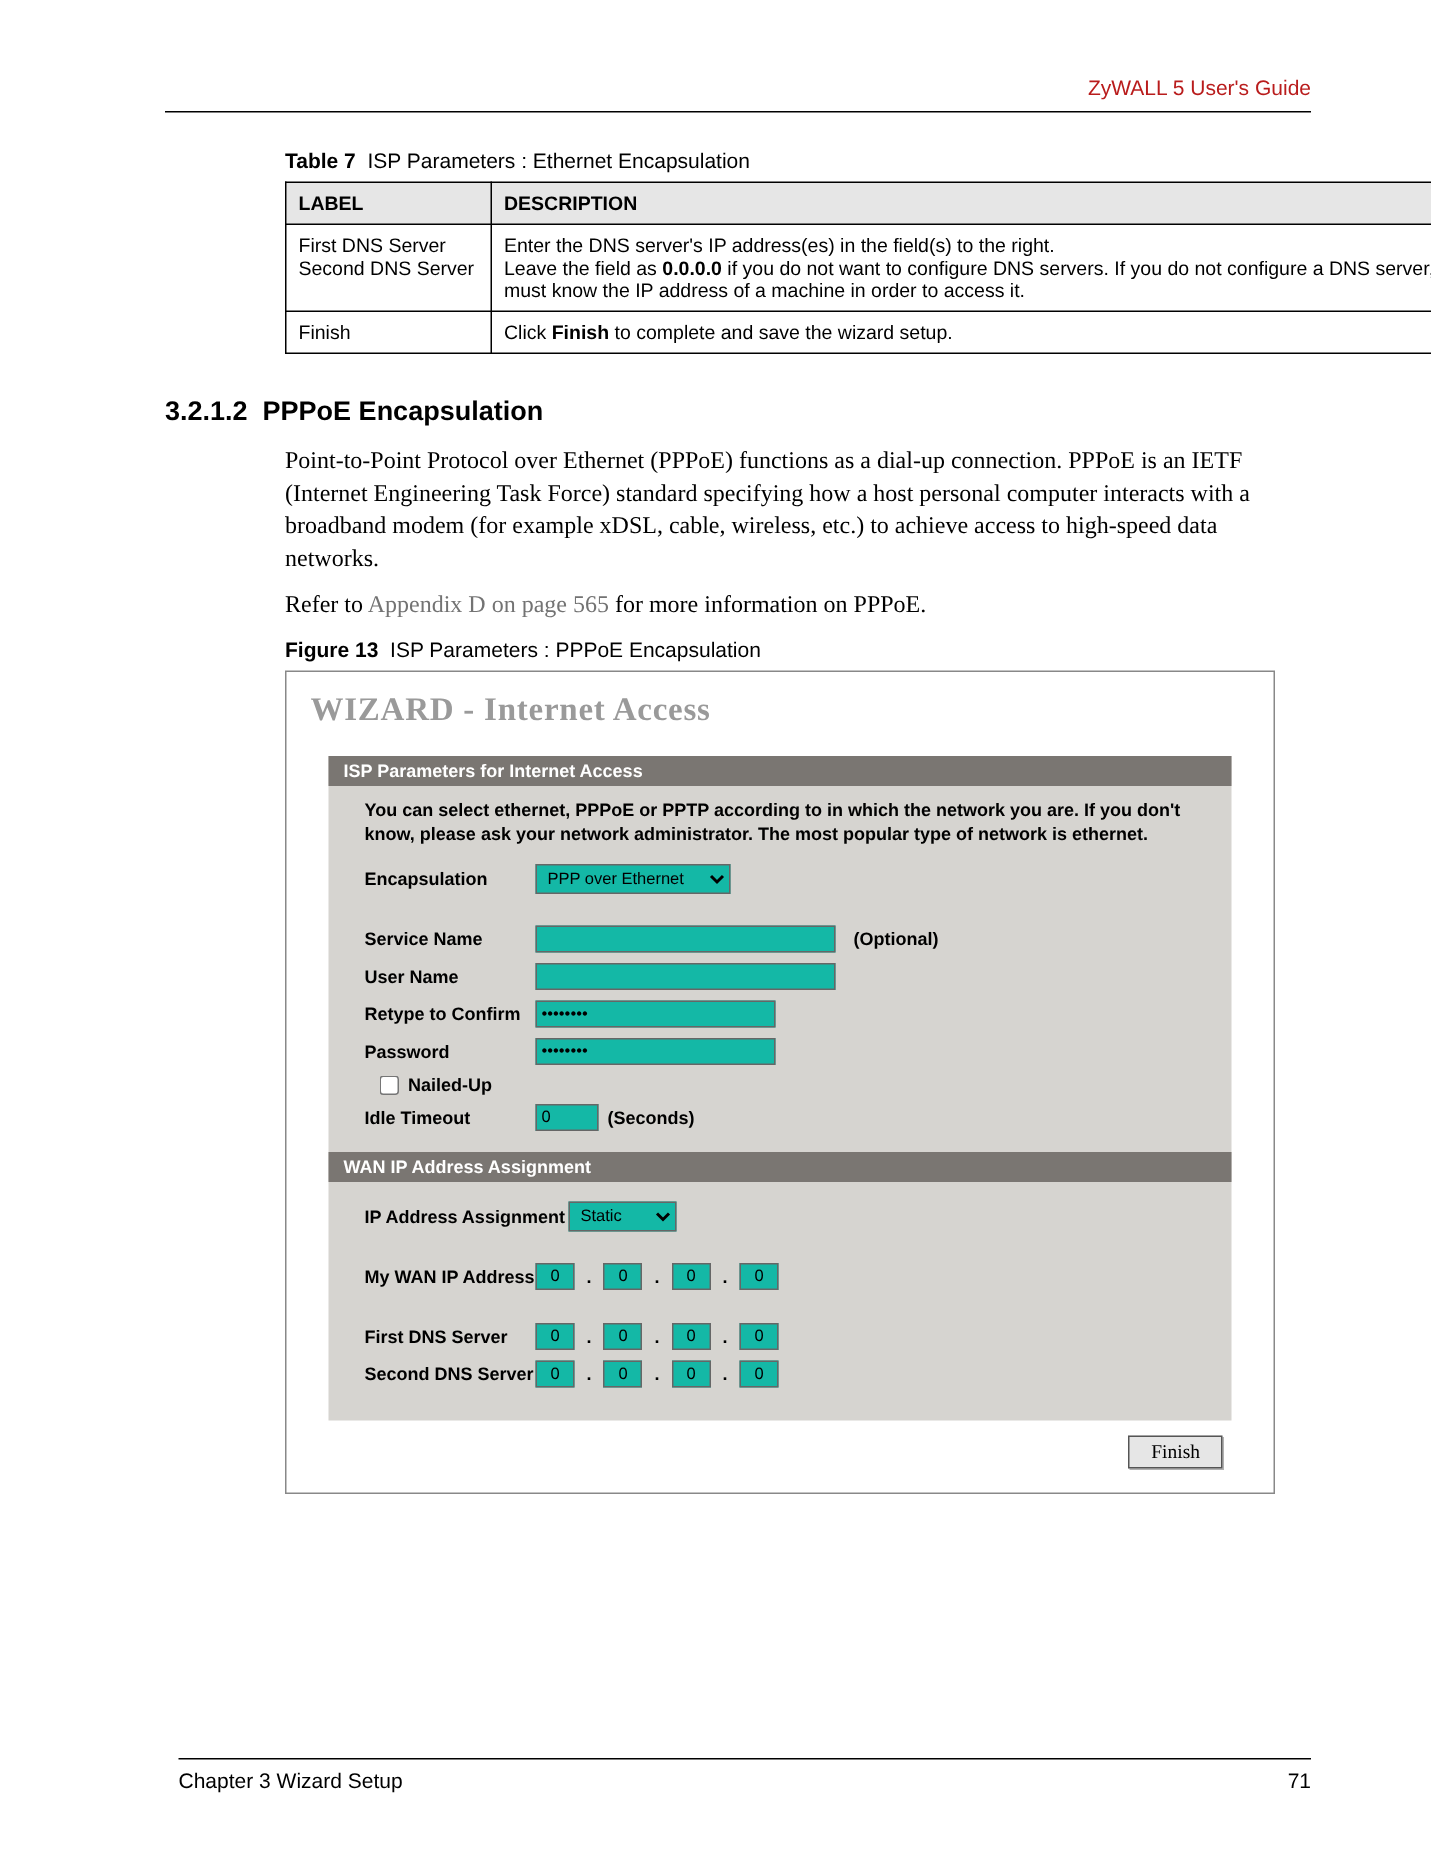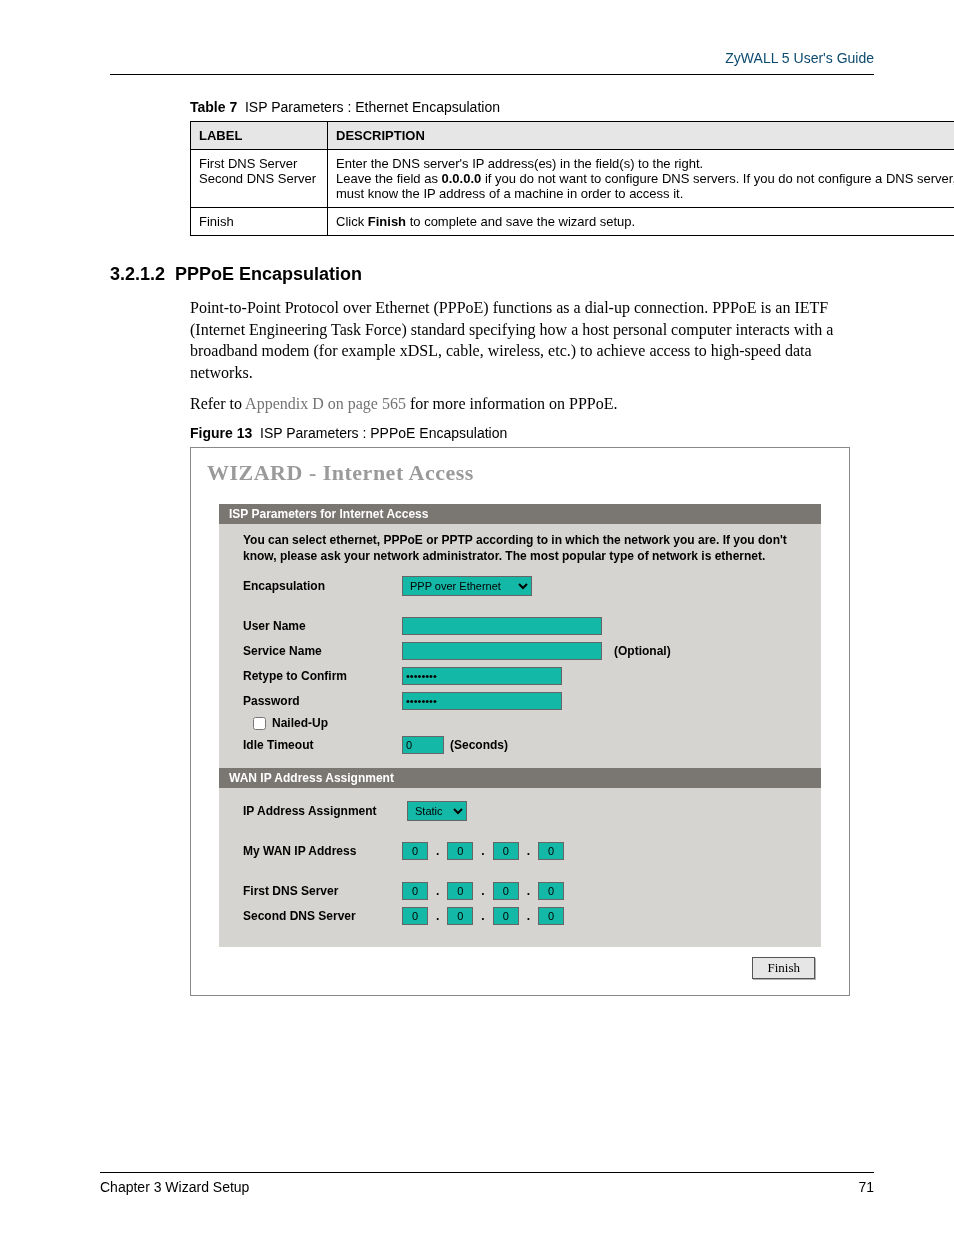--- a/index.html
+++ b/index.html
@@ -13,21 +13,21 @@
   .page {
     padding: 50px 80px 40px 110px;
     box-sizing: border-box;
     position: relative;
     min-height: 1235px;
   }
   .running-head {
     font-family: Arial, sans-serif;
     font-size: 14px;
     text-align: right;
-    color: #0c4a6e;
+    color: #b91c1c;
     padding-bottom: 8px;
     border-bottom: 1.5px solid #000;
     margin-bottom: 24px;
   }
   .table-caption, .figure-caption {
     font-family: Arial, sans-serif;
     font-size: 14px;
     margin: 10px 0 6px 80px;
     color: #000;
   }
@@ -61,21 +61,21 @@
     font-family: "Times New Roman", serif;
     font-size: 16px;
     line-height: 1.35;
     margin: 10px 0 10px 80px;
     color: #000;
   }
   .body-p a { color: #737373; text-decoration: none; }
   .footer {
     position: absolute;
     bottom: 40px;
-    left: 100px;
+    left: 119px;
     right: 80px;
     border-top: 1.5px solid #000;
     padding-top: 6px;
     font-family: Arial, sans-serif;
     font-size: 14px;
     display:flex;
     justify-content: space-between;
   }
 
   
@@ -117,21 +117,21 @@
     line-height: 1.35;
     margin-bottom: 12px;
   }
   .form-row {
     display: flex;
     align-items: center;
     margin: 5px 0;
     min-height: 20px;
   }
   .form-row .lbl {
-    width: 159px;
+    width: 114px;
     font-weight: bold;
     font-size: 12px;
   }
   .form-row .ctrl { flex: 1; display:flex; align-items:center; gap:6px; }
   select, input[type="text"], input[type="password"] {
     font-family: Arial, sans-serif;
     font-size: 11px;
     border: 1px solid #666;
     background: #14b8a6;
     box-sizing: border-box;
@@ -222,31 +222,31 @@
         <div class="ctrl">
           <select style="width:130px;">
             <option>PPP over Ethernet</option>
           </select>
         </div>
       </div>
 
       <div style="height:10px;"></div>
 
       <div class="form-row">
-        <div class="lbl">User Name</div>
-        <div class="ctrl">
-          <input type="text" style="width: 200px;" value="">
-        </div>
-      </div>
-
-      <div class="form-row">
         <div class="lbl">Service Name</div>
         <div class="ctrl">
           <input type="text" style="width: 200px;" value="">
           <span class="optional">(Optional)</span>
+        </div>
+      </div>
+
+      <div class="form-row">
+        <div class="lbl">User Name</div>
+        <div class="ctrl">
+          <input type="text" style="width: 200px;" value="">
         </div>
       </div>
 
       <div class="form-row">
         <div class="lbl">Retype to Confirm</div>
         <div class="ctrl">
           <input type="password" style="width: 160px;" value="********">
         </div>
       </div>
 
@@ -268,23 +268,23 @@
           <input type="text" style="width: 42px;" value="0">
           <span class="seconds-lbl">(Seconds)</span>
         </div>
       </div>
     </div>
 
     <div class="panel-header" style="margin-top:4px;">WAN IP Address Assignment</div>
     <div class="panel-body">
 
       <div class="form-row">
-        <div class="lbl" style="width:164px;">IP Address Assignment</div>
-        <div class="ctrl">
-          <select style="width:60px;">
+        <div class="lbl" style="width:136px;">IP Address Assignment</div>
+        <div class="ctrl">
+          <select style="width:72px;">
             <option>Static</option>
           </select>
         </div>
       </div>
 
       <div style="height:10px;"></div>
 
       <div class="form-row">
         <div class="lbl">My WAN IP Address</div>
         <div class="ctrl">

